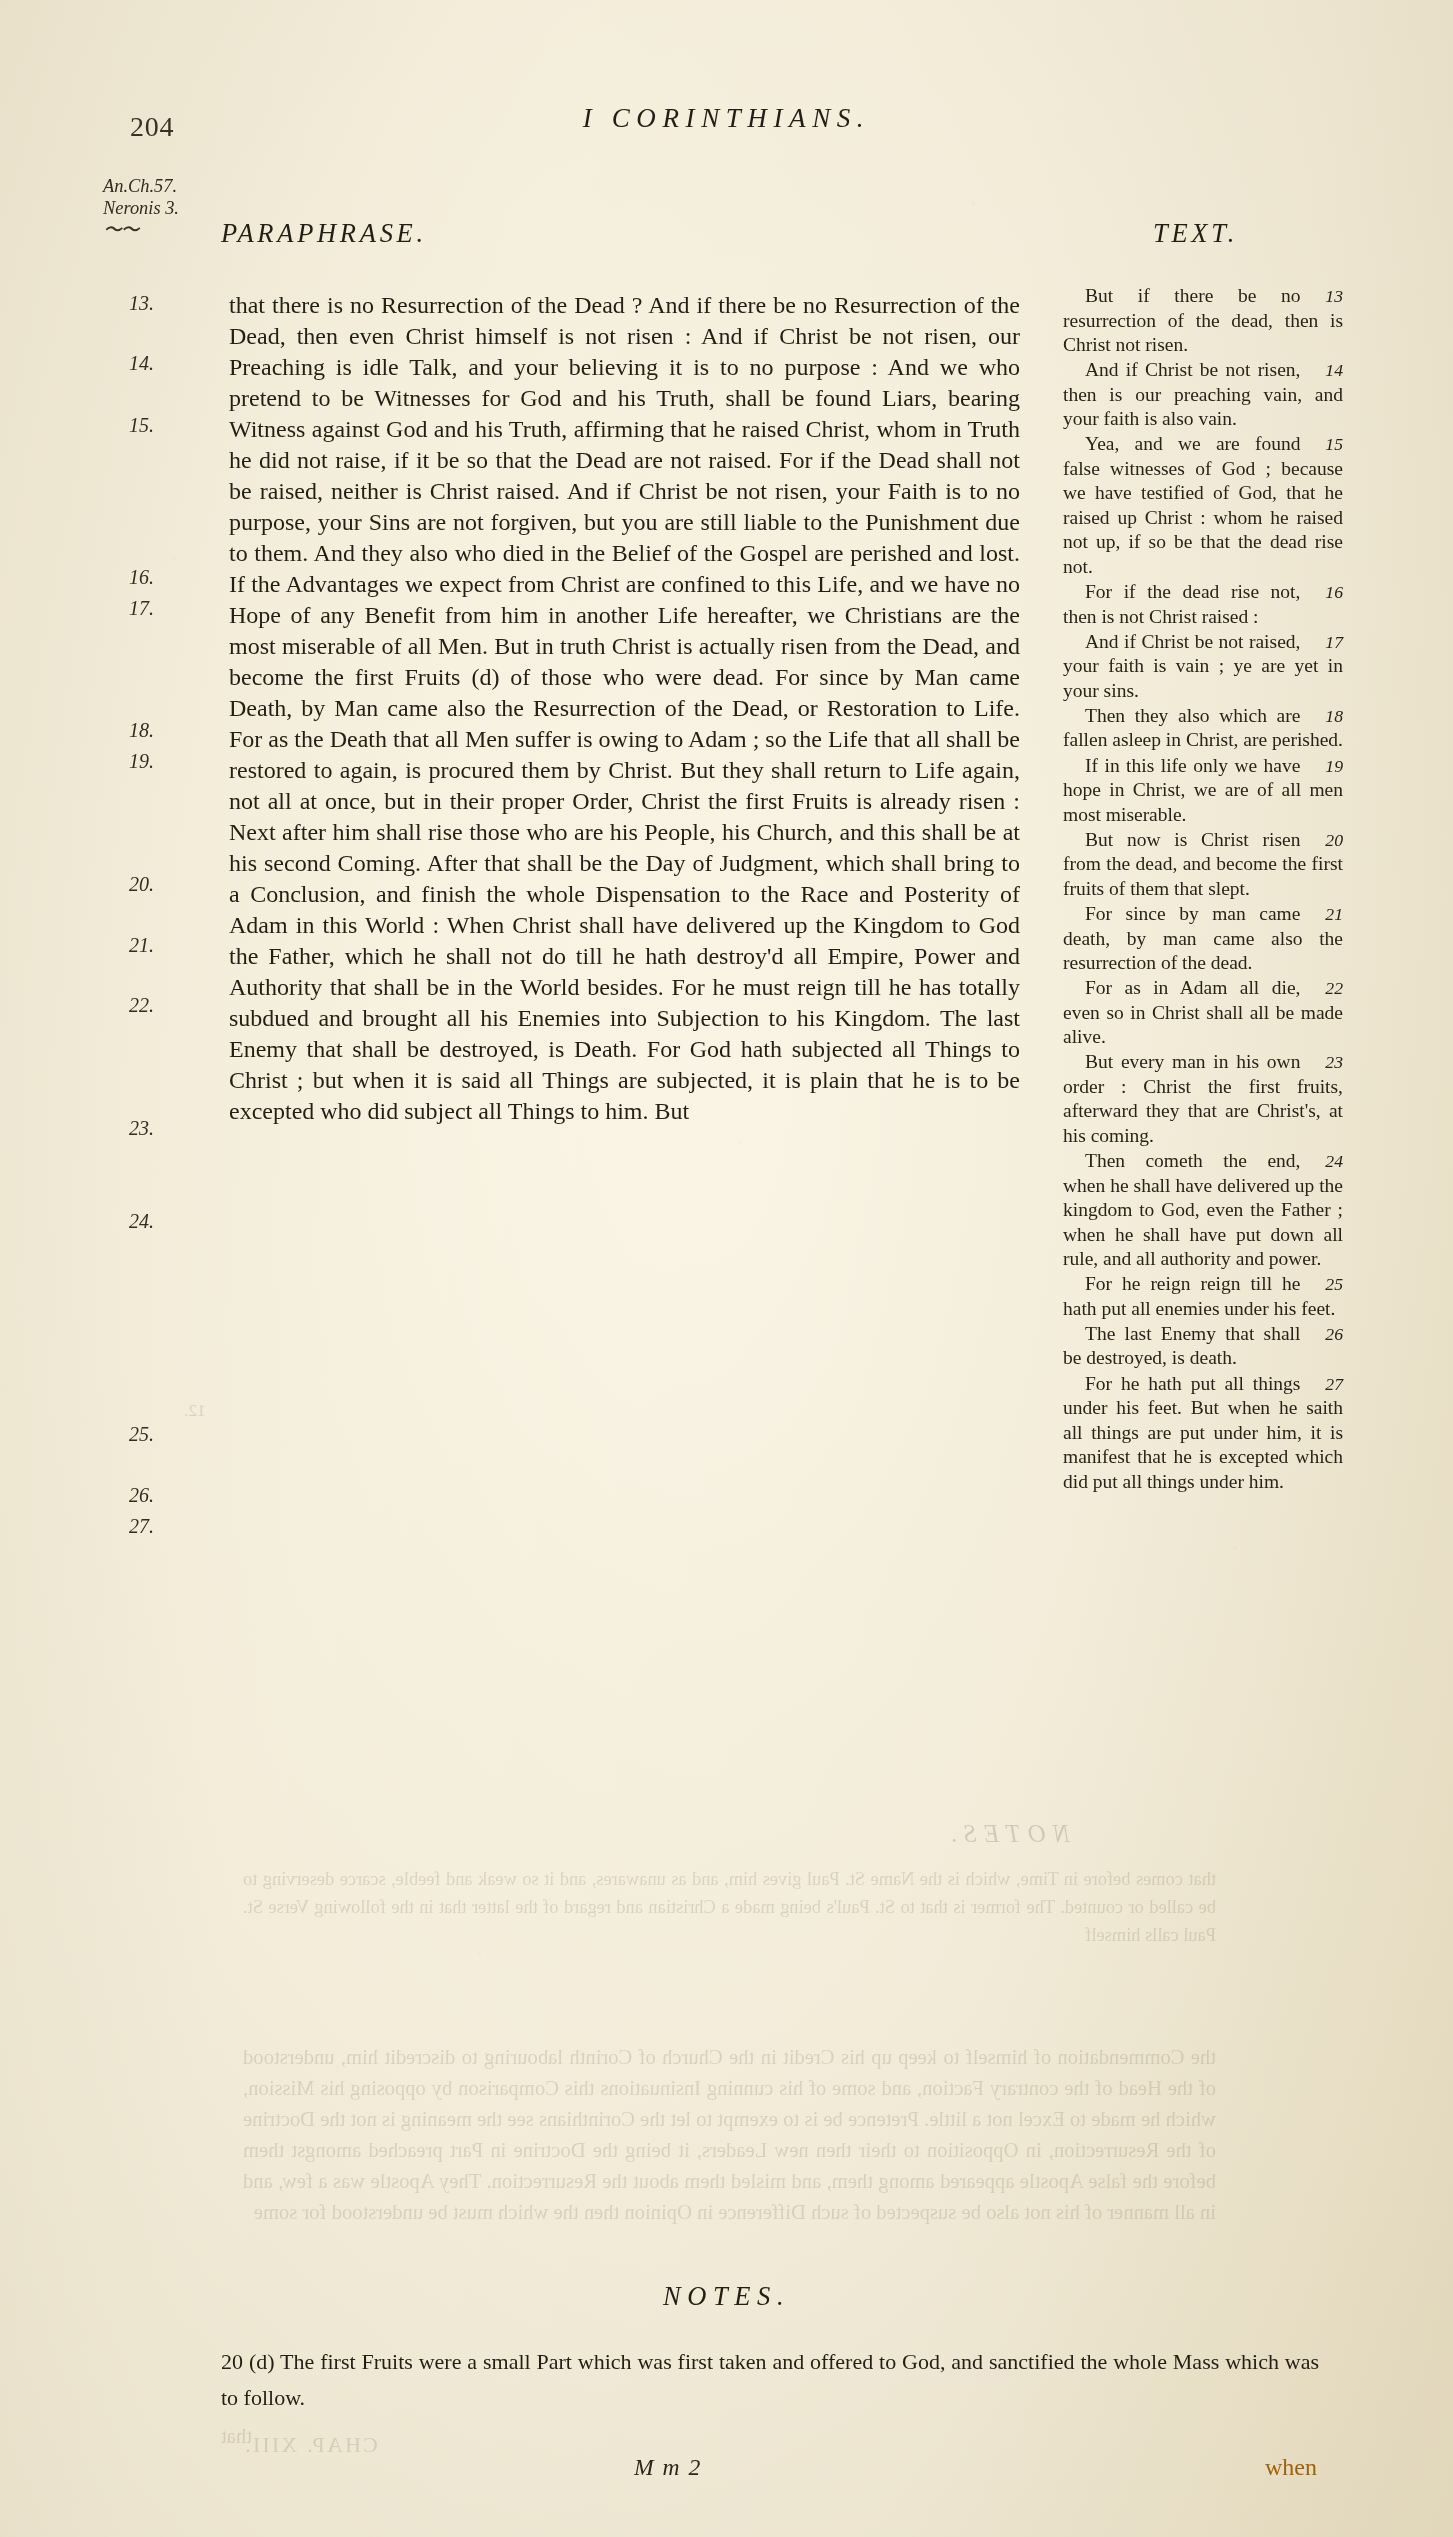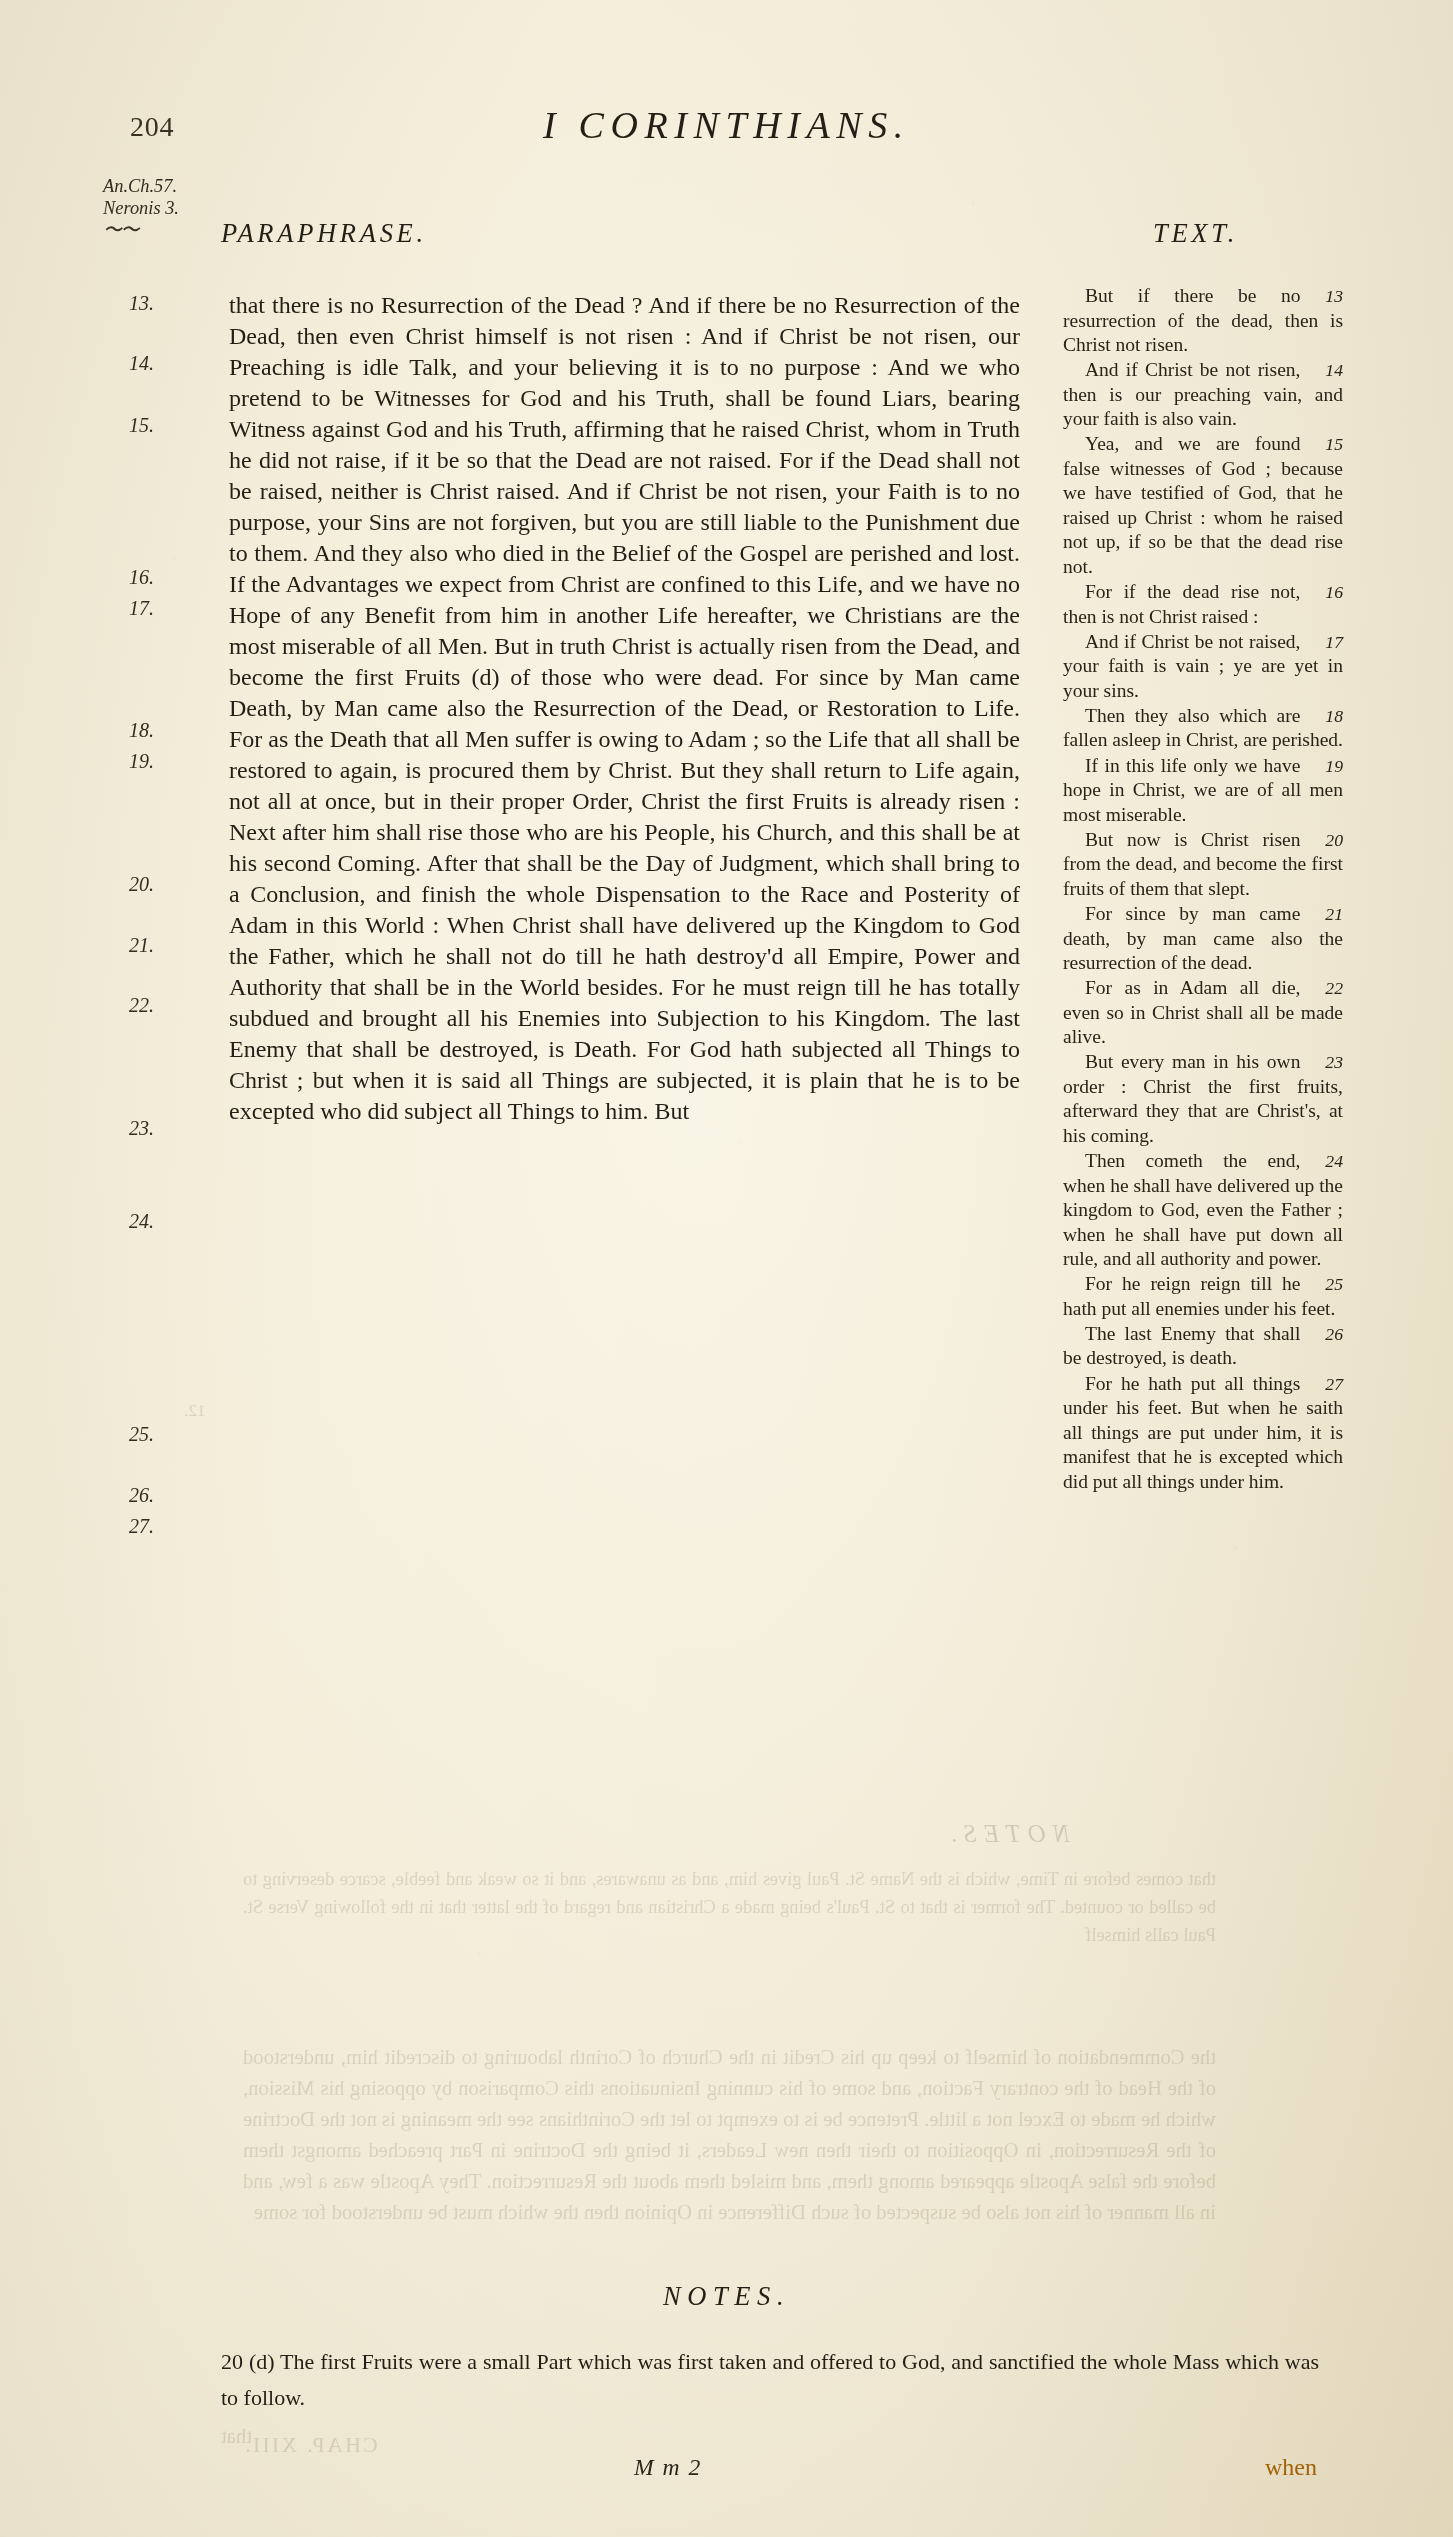--- a/index.html
+++ b/index.html
@@ -50,21 +50,21 @@
     color: #3a3124;
   }
   .running-head {
     position: absolute;
     left: 0;
     right: 0;
     top: 103px;
     text-align: center;
     font-family: "Liberation Serif", serif;
     font-style: italic;
-    font-size: 38px;
+    font-size: 27px;
     letter-spacing: 6.6px;
     color: #241f16;
   }
   .chrono {
     position: absolute;
     left: 103px;
     top: 175px;
     font-family: "Liberation Serif", serif;
     font-style: italic;
     font-size: 18.4px;

